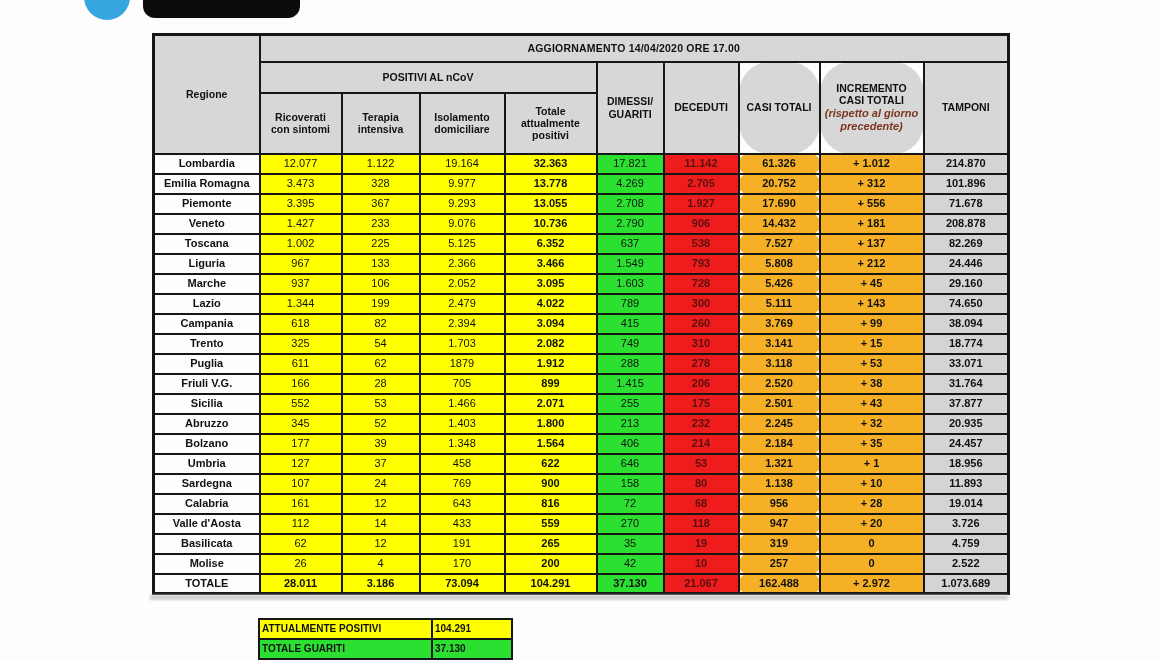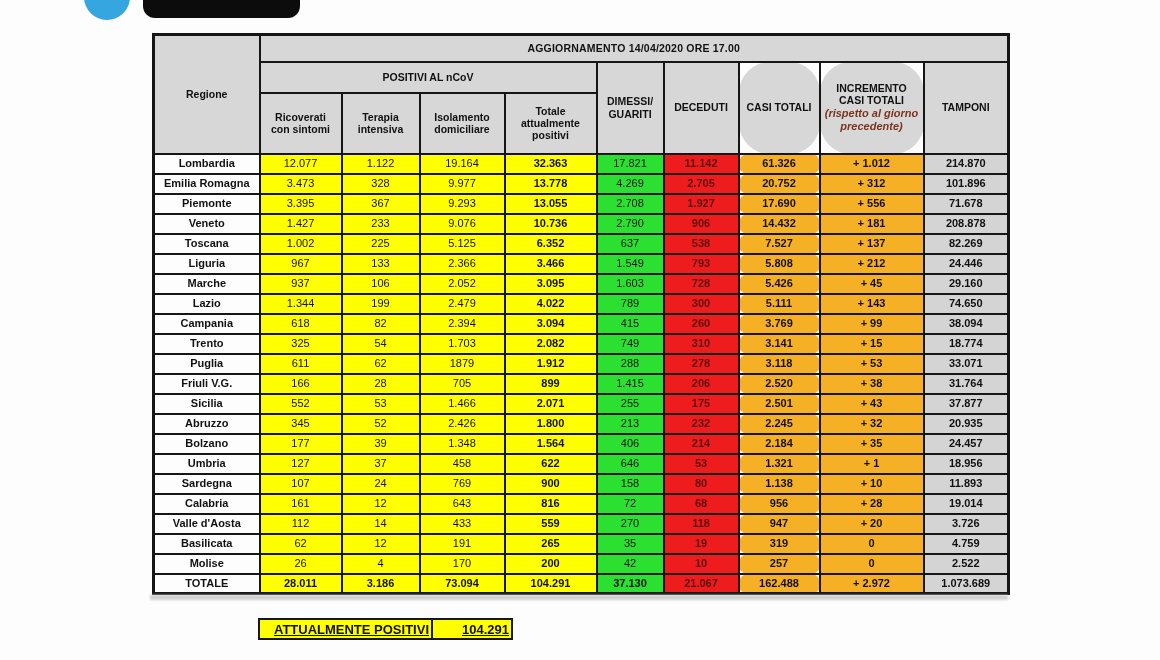--- a/index.html
+++ b/index.html
@@ -67,22 +67,22 @@
   }
 
   
   table.summary{
     position:absolute;left:258px;top:618px;width:255px;
     border-collapse:collapse;table-layout:fixed;
     border:2px solid var(--border,#161616);
   }
   table.summary td{
     border:2px solid var(--border,#161616);
-    height:18px;text-align:right;font-weight:bold;font-size:13px;
-    padding:0 2px;line-height:1;text-decoration:underline;
+    height:18px;text-align:left;font-weight:bold;font-size:10px;
+    padding:0 2px;line-height:1;
   }
   tr.sum-yellow td{background:var(--yellow,#ffff00);}
   tr.sum-green td{background:var(--green,#2ce032);}
 </style>
 </head>
 <body>
 
 <div class="stage">
 
   <div class="avatar-partial"></div>
@@ -286,21 +286,21 @@
           <td class="v-green">255</td>
           <td class="v-red">175</td>
           <td class="v-orange">2.501</td>
           <td class="v-increment">+ 43</td>
           <td class="v-gray">37.877</td>
         </tr>
         <tr class="data-row">
           <td class="v-region">Abruzzo</td>
           <td class="v-yellow">345</td>
           <td class="v-yellow">52</td>
-          <td class="v-yellow">2.426</td>
+          <td class="v-yellow">1.403</td>
           <td class="v-yellow v-bold">1.800</td>
           <td class="v-green">213</td>
           <td class="v-red">232</td>
           <td class="v-orange">2.245</td>
           <td class="v-increment">+ 32</td>
           <td class="v-gray">20.935</td>
         </tr>
         <tr class="data-row">
           <td class="v-region">Bolzano</td>
           <td class="v-yellow">177</td>
@@ -401,16 +401,20 @@
   </table>
 
   <div class="table-shadow"></div>
 
   <table class="summary">
     <tbody>
       <tr class="sum-yellow">
         <td style="width:167px">ATTUALMENTE POSITIVI</td>
         <td>104.291</td>
       </tr>
+      <tr class="sum-green">
+        <td>TOTALE GUARITI</td>
+        <td>37.130</td>
+      </tr>
     </tbody>
   </table>
 
 </div>
 
 </body></html>

